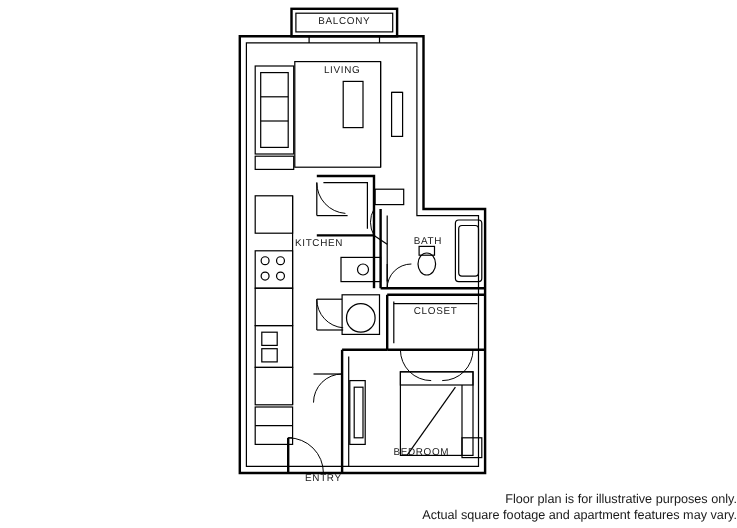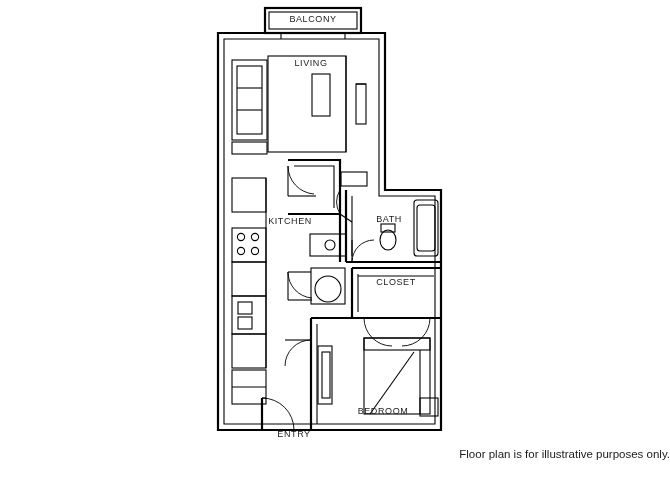--- a/index.html
+++ b/index.html
@@ -234,14 +234,15 @@
 
       <line class="wall" x1="262" y1="430" x2="262" y2="398"></line>
       <path class="door-arc" d="M 262,398 A 32,32 0 0 1 294,430"></path>
       <line class="fixture" x1="262" y1="398" x2="266" y2="398"></line>
       <text class="room-label" x="294" y="437" text-anchor="middle">ENTRY</text>
     </g>
 
   </svg>
 
   <div class="caption" id="caption-line1">Floor plan is for illustrative purposes only.</div>
+  <div class="caption" id="caption-line2">Actual square footage and apartment features may vary.</div>
 
 </div>
 
 </body></html>

